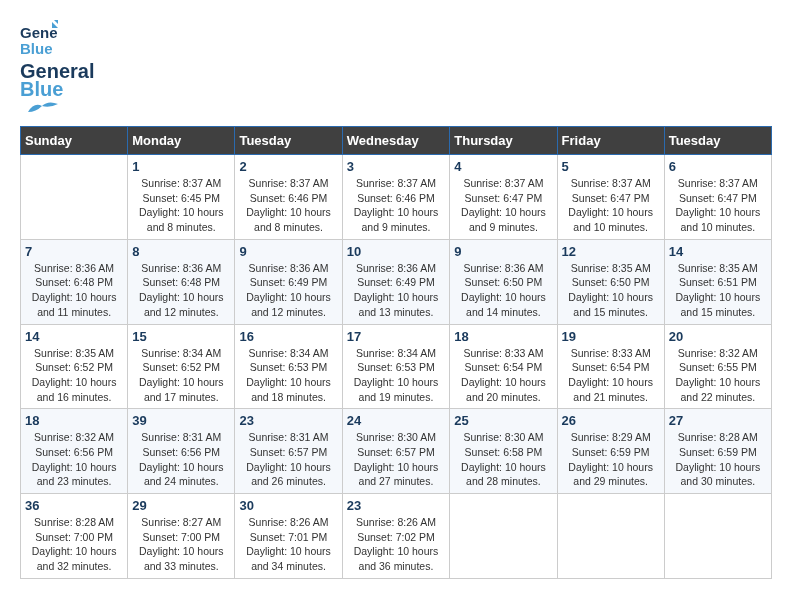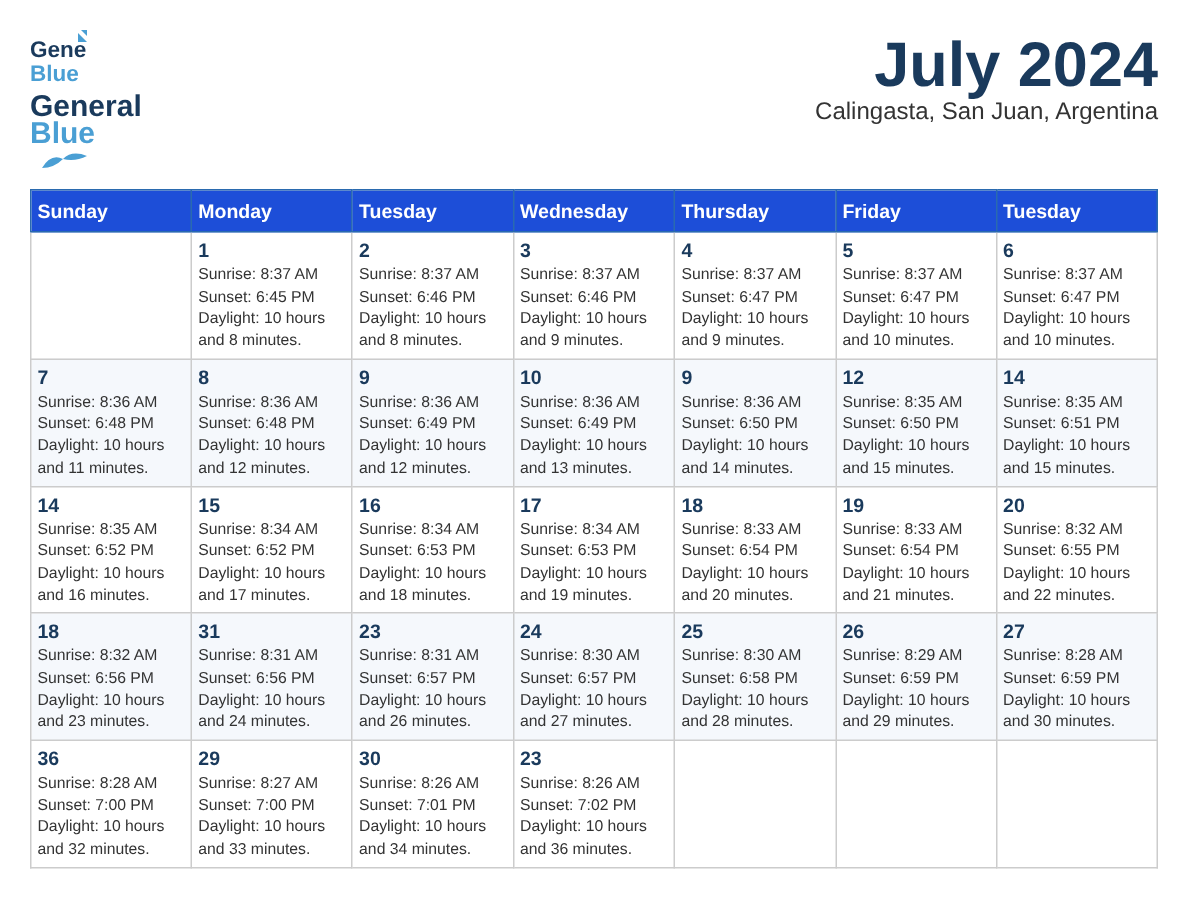--- a/index.html
+++ b/index.html
@@ -33,21 +33,21 @@
     .location {
       font-size: 16px;
       color: #333;
     }
     table {
       width: 100%;
       border-collapse: collapse;
       font-size: 11px;
     }
     thead th {
-      background-color: #1d4ed8;
+      background-color: #404040;
       color: white;
       padding: 6px 4px;
       text-align: left;
       font-size: 13px;
       font-weight: bold;
       border: 1px solid #2a6aaf;
     }
     td {
       border: 1px solid #ccc;
       vertical-align: top;
@@ -59,20 +59,21 @@
       font-weight: bold;
       font-size: 13px;
       color: #1a3a5c;
       display: block;
       margin-bottom: 2px;
     }
     .day-info {
       color: #333;
       font-size: 10.5px;
       line-height: 1.4;
+      text-align: center;
     }
     tr:nth-child(even) td {
       background-color: #f5f8fc;
     }
     tr:nth-child(odd) td {
       background-color: #ffffff;
     }
     .empty { background: #f9f9f9; }
   </style>
 </head>
@@ -90,24 +91,20 @@
       </svg>
     </div>
     <div style="display:flex;flex-direction:column;line-height:1.1;margin-top:2px;">
       <span style="font-size:20px;font-weight:bold;color:#1a3a5c;">General</span>
       <span style="font-size:20px;font-weight:bold;color:#4a9fd4;margin-top:-4px;">Blue</span>
     </div>
     <svg width="44" height="18" viewBox="0 0 44 18" style="margin-top:-2px;">
       <path d="M8,14 Q14,4 22,8 Q28,2 38,6 Q30,10 22,8 Q16,14 8,14Z" fill="#4a9fd4"></path>
     </svg>
   </div>
-  <div class="title-block">
-    <div class="month-title">July 2024</div>
-    <div class="location">Calingasta, San Juan, Argentina</div>
-  </div>
 </div>
 
 <table>
   <thead>
     <tr id="header-row">
         <th>Sunday</th>
         <th>Monday</th>
         <th>Tuesday</th>
         <th>Wednesday</th>
         <th>Thursday</th>
@@ -286,21 +283,21 @@
       <tr>
         <td>
         <span class="day-num">18</span>
         <div class="day-info">
           Sunrise: 8:32 AM<br>
           Sunset: 6:56 PM<br>
           Daylight: 10 hours and 23 minutes.
         </div>
       </td>
         <td>
-        <span class="day-num">31</span>
+        <span class="day-num">39</span>
         <div class="day-info">
           Sunrise: 8:31 AM<br>
           Sunset: 6:56 PM<br>
           Daylight: 10 hours and 24 minutes.
         </div>
       </td>
         <td>
         <span class="day-num">23</span>
         <div class="day-info">
           Sunrise: 8:31 AM<br>

